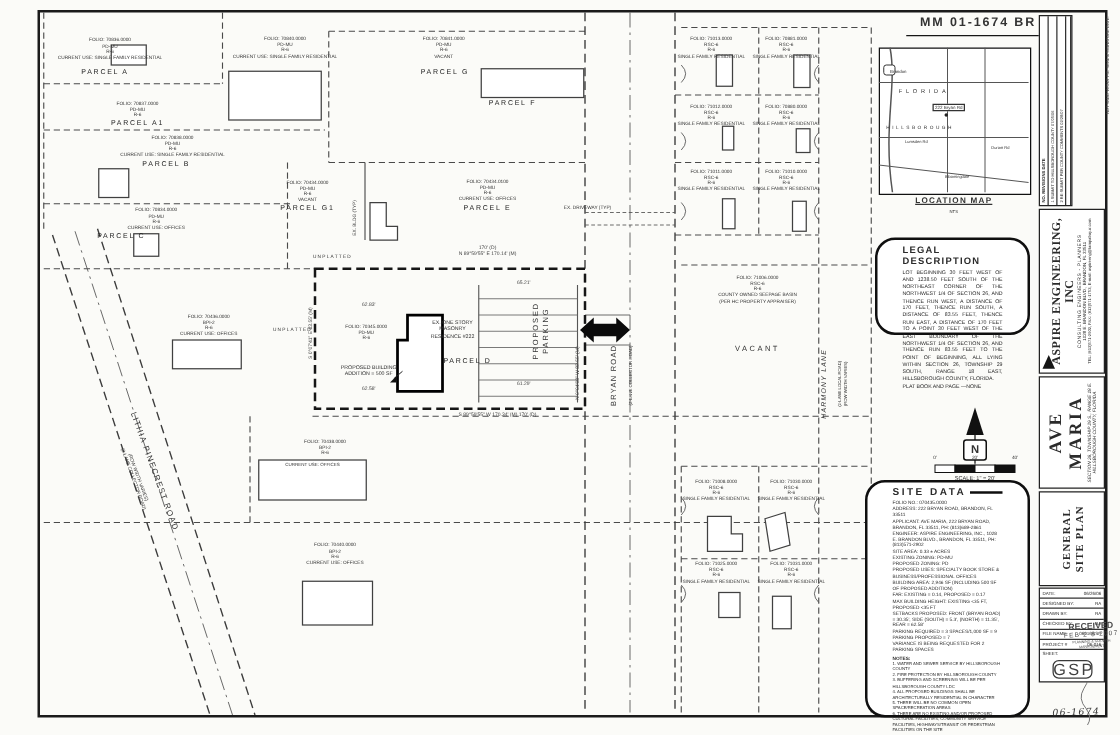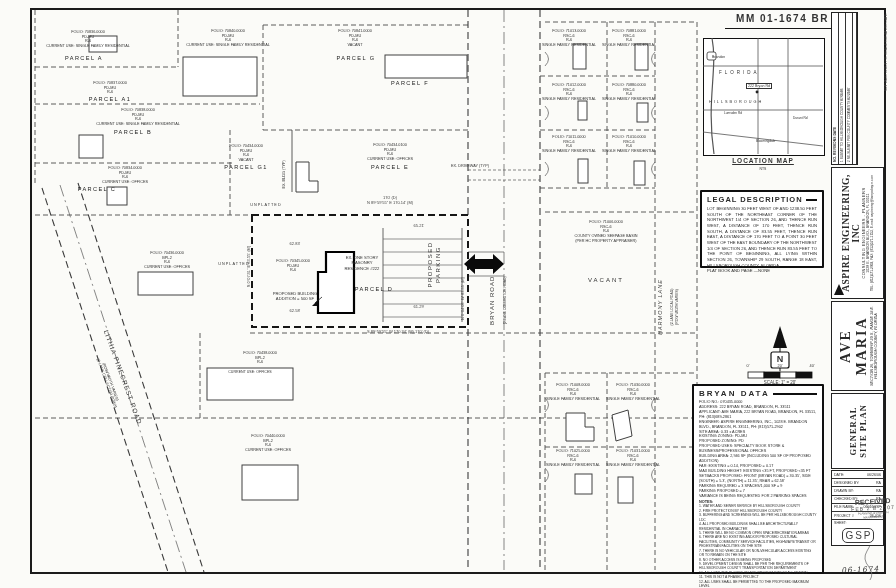--- a/index.html
+++ b/index.html
@@ -6,35 +6,35 @@
   #sheet{position:relative;width:896px;height:588px;background:#fbfbf8;overflow:hidden;
          font-family:"Liberation Sans",sans-serif;color:#2b2b2b;}
   .frame{position:absolute;left:30px;top:8px;width:852px;height:562px;border:2px solid #1b1b1b;z-index:0;}
   svg.overlay{position:absolute;left:0;top:0;z-index:1;}
   .lbl{position:absolute;font-size:5px;line-height:1.25;text-align:center;white-space:pre-line;z-index:2;color:#333;}
   .nm{font-size:5.6px;letter-spacing:1.4px;color:#222;}
   .tiny{font-size:3.8px;}
   .dim{font-size:4px;color:#444;}
   .r90{transform:rotate(-90deg);}
   .r70{transform:rotate(70deg);}
-  .box{position:absolute;background:#fff;border:2px solid #0f0f0f;border-radius:1px;z-index:3;padding:3px 5px;box-sizing:border-box;}
+  .box{position:absolute;background:#fff;border:2px solid #0f0f0f;border-radius:16px;z-index:3;padding:3px 20px;box-sizing:border-box;}
   .box .bh{display:flex;align-items:center;gap:3px;font-weight:bold;}
   .box .bh .rule{flex:1;height:2px;background:#0f0f0f;}
   .legal-title{font-size:7.5px;letter-spacing:1px;}
   .legal-body{font-size:4.2px;line-height:1.35;text-align:justify;white-space:pre-line;margin-top:2px;}
   .sd-title{font-size:8px;letter-spacing:2px;}
   .sd-rows{font-size:3.8px;line-height:1.3;white-space:pre-line;margin-top:2px;}
   .sd-notes-title{font-size:3.8px;font-weight:bold;margin-top:2px;}
   .sd-notes{font-size:3.4px;line-height:1.3;white-space:pre-line;}
   .maplabel{position:absolute;z-index:4;font-size:3.5px;color:#333;white-space:nowrap;}
   .mapbox{position:absolute;left:703px;top:38px;width:120px;height:116px;border:1.4px solid #111;background:#fff;z-index:2;}
   .rot{position:absolute;transform-origin:0 0;transform:rotate(-90deg);z-index:4;box-sizing:border-box;background:#fff;}
   .striprow{display:flex;justify-content:space-between;font-size:3.6px;border-bottom:0.7px solid #333;padding:1.6px 2px;}
   .gspbox{width:30px;height:13px;line-height:13px;border:1.2px solid #3a3a3a;border-radius:5px;margin:2px auto;
-          font-size:10px;letter-spacing:2px;text-align:right;color:#3f3f3f;}
+          font-size:13px;letter-spacing:2px;text-align:left;color:#3f3f3f;}
   .serif{font-family:"Liberation Serif",serif;}
 </style>
 </head>
 <body>
 
 <div id="sheet">
 
   <div class="frame"></div>
 
   <svg class="overlay" width="896" height="588">
@@ -175,21 +175,21 @@
     <div class="bh">
         <span class="legal-title">LEGAL  DESCRIPTION</span>
         <span class="rule"></span>
       </div>
     <div class="legal-body">LOT BEGINNING 30 FEET WEST OF AND 1238.50 FEET SOUTH OF THE NORTHEAST CORNER OF THE NORTHWEST 1/4 OF SECTION 26, AND THENCE RUN WEST, A DISTANCE OF 170 FEET, THENCE RUN SOUTH, A DISTANCE OF 83.55 FEET, THENCE RUN EAST, A DISTANCE OF 170 FEET TO A POINT 30 FEET WEST OF THE EAST BOUNDARY OF THE NORTHWEST 1/4 OF SECTION 26, AND THENCE RUN 83.55 FEET TO THE POINT OF BEGINNING, ALL LYING WITHIN SECTION 26, TOWNSHIP 29 SOUTH, RANGE 18 EAST, HILLSBOROUGH COUNTY, FLORIDA.
 PLAT BOOK AND PAGE —NONE</div>
   </div>
 
   <div class="box" style="left:692px;top:384px;width:132px;height:190px;">
     <div class="bh">
-        <span class="sd-title">BRYAN  DATA</span>
+        <span class="sd-title">SITE  DATA</span>
         <span class="rule"></span>
       </div>
     <div class="sd-rows">FOLIO NO.:  070435.0000
 ADDRESS:  222 BRYAN ROAD, BRANDON, FL 33511
 APPLICANT:  AVE MARIA, 222 BRYAN ROAD, BRANDON, FL 33511, PH: (813)689-2861
 ENGINEER:  ASPIRE ENGINEERING, INC., 1028 E. BRANDON BLVD., BRANDON, FL 33511, PH: (813)571-2902
 SITE AREA:  0.33 ± ACRES
 EXISTING ZONING:  PD-MU
 PROPOSED ZONING:  PD
 PROPOSED USES:  SPECIALTY BOOK STORE &amp; BUSINESS/PROFESSIONAL OFFICES

